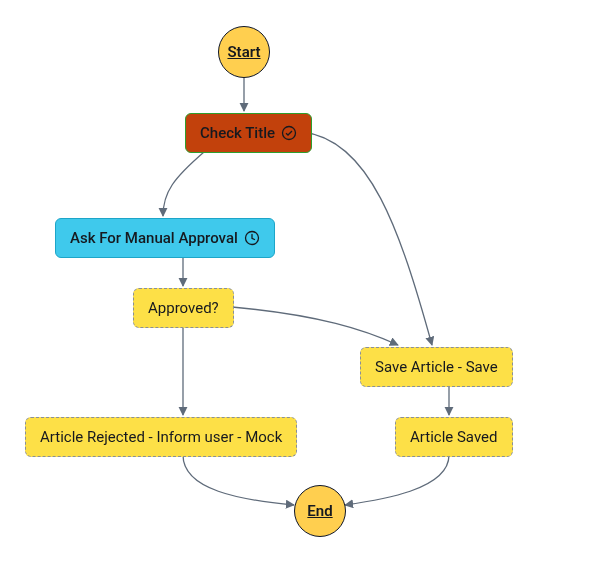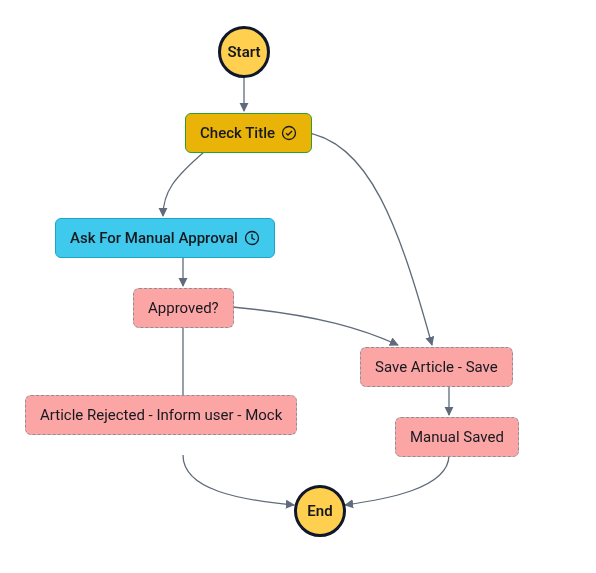--- a/index.html
+++ b/index.html
@@ -27,44 +27,45 @@
     box-sizing: border-box;
     display: flex;
     align-items: center;
     justify-content: center;
     text-align: center;
     white-space: nowrap;
   }
   .node.circle {
     border-radius: 50%;
     background: #ffcf4f;
-    border: 3px solid #0f172a;
+    border: 1px solid #0f172a;
     width: 52px;
     height: 52px;
     font-weight: 600;
+    text-decoration: underline;
   }
   .node.solid {
     border-radius: 6px;
     padding: 10px 14px;
     font-weight: 500;
     border: 1px solid rgba(0,0,0,0.25);
   }
   .node.solid.green {
-    background: #eab308;
+    background: #c2410c;
     border-color: #2e9e2e;
   }
   .node.solid.blue {
     background: #3fc9ec;
     border-color: #1da5c8;
   }
   .node.dashed {
     border: 1.5px dashed #8a8f99;
     border-radius: 6px;
     padding: 10px 14px;
-    background: #fca5a5;
+    background: #fde047;
   }
   .icon {
     display: inline-flex;
     align-items: center;
     justify-content: center;
     margin-left: 6px;
     vertical-align: middle;
   }
 </style>
 </head>
@@ -125,25 +126,25 @@
   </div>
 
   <div class="node dashed" style="left:133px; top:288px;">
     <span>Approved?</span>
   </div>
 
   <div class="node dashed" style="left:360px; top:347px;">
     <span>Save Article - Save</span>
   </div>
 
-  <div class="node dashed" style="left:25px; top:395px;">
+  <div class="node dashed" style="left:25px; top:417px;">
     <span>Article Rejected - Inform user - Mock</span>
   </div>
 
   <div class="node dashed" style="left:395px; top:417px;">
-    <span>Manual Saved</span>
+    <span>Article Saved</span>
   </div>
 
   <div class="node circle" style="left:294px; top:485px;justify-content:center;">
     <span>End</span>
   </div>
 
 </div>
 
 </body></html>

